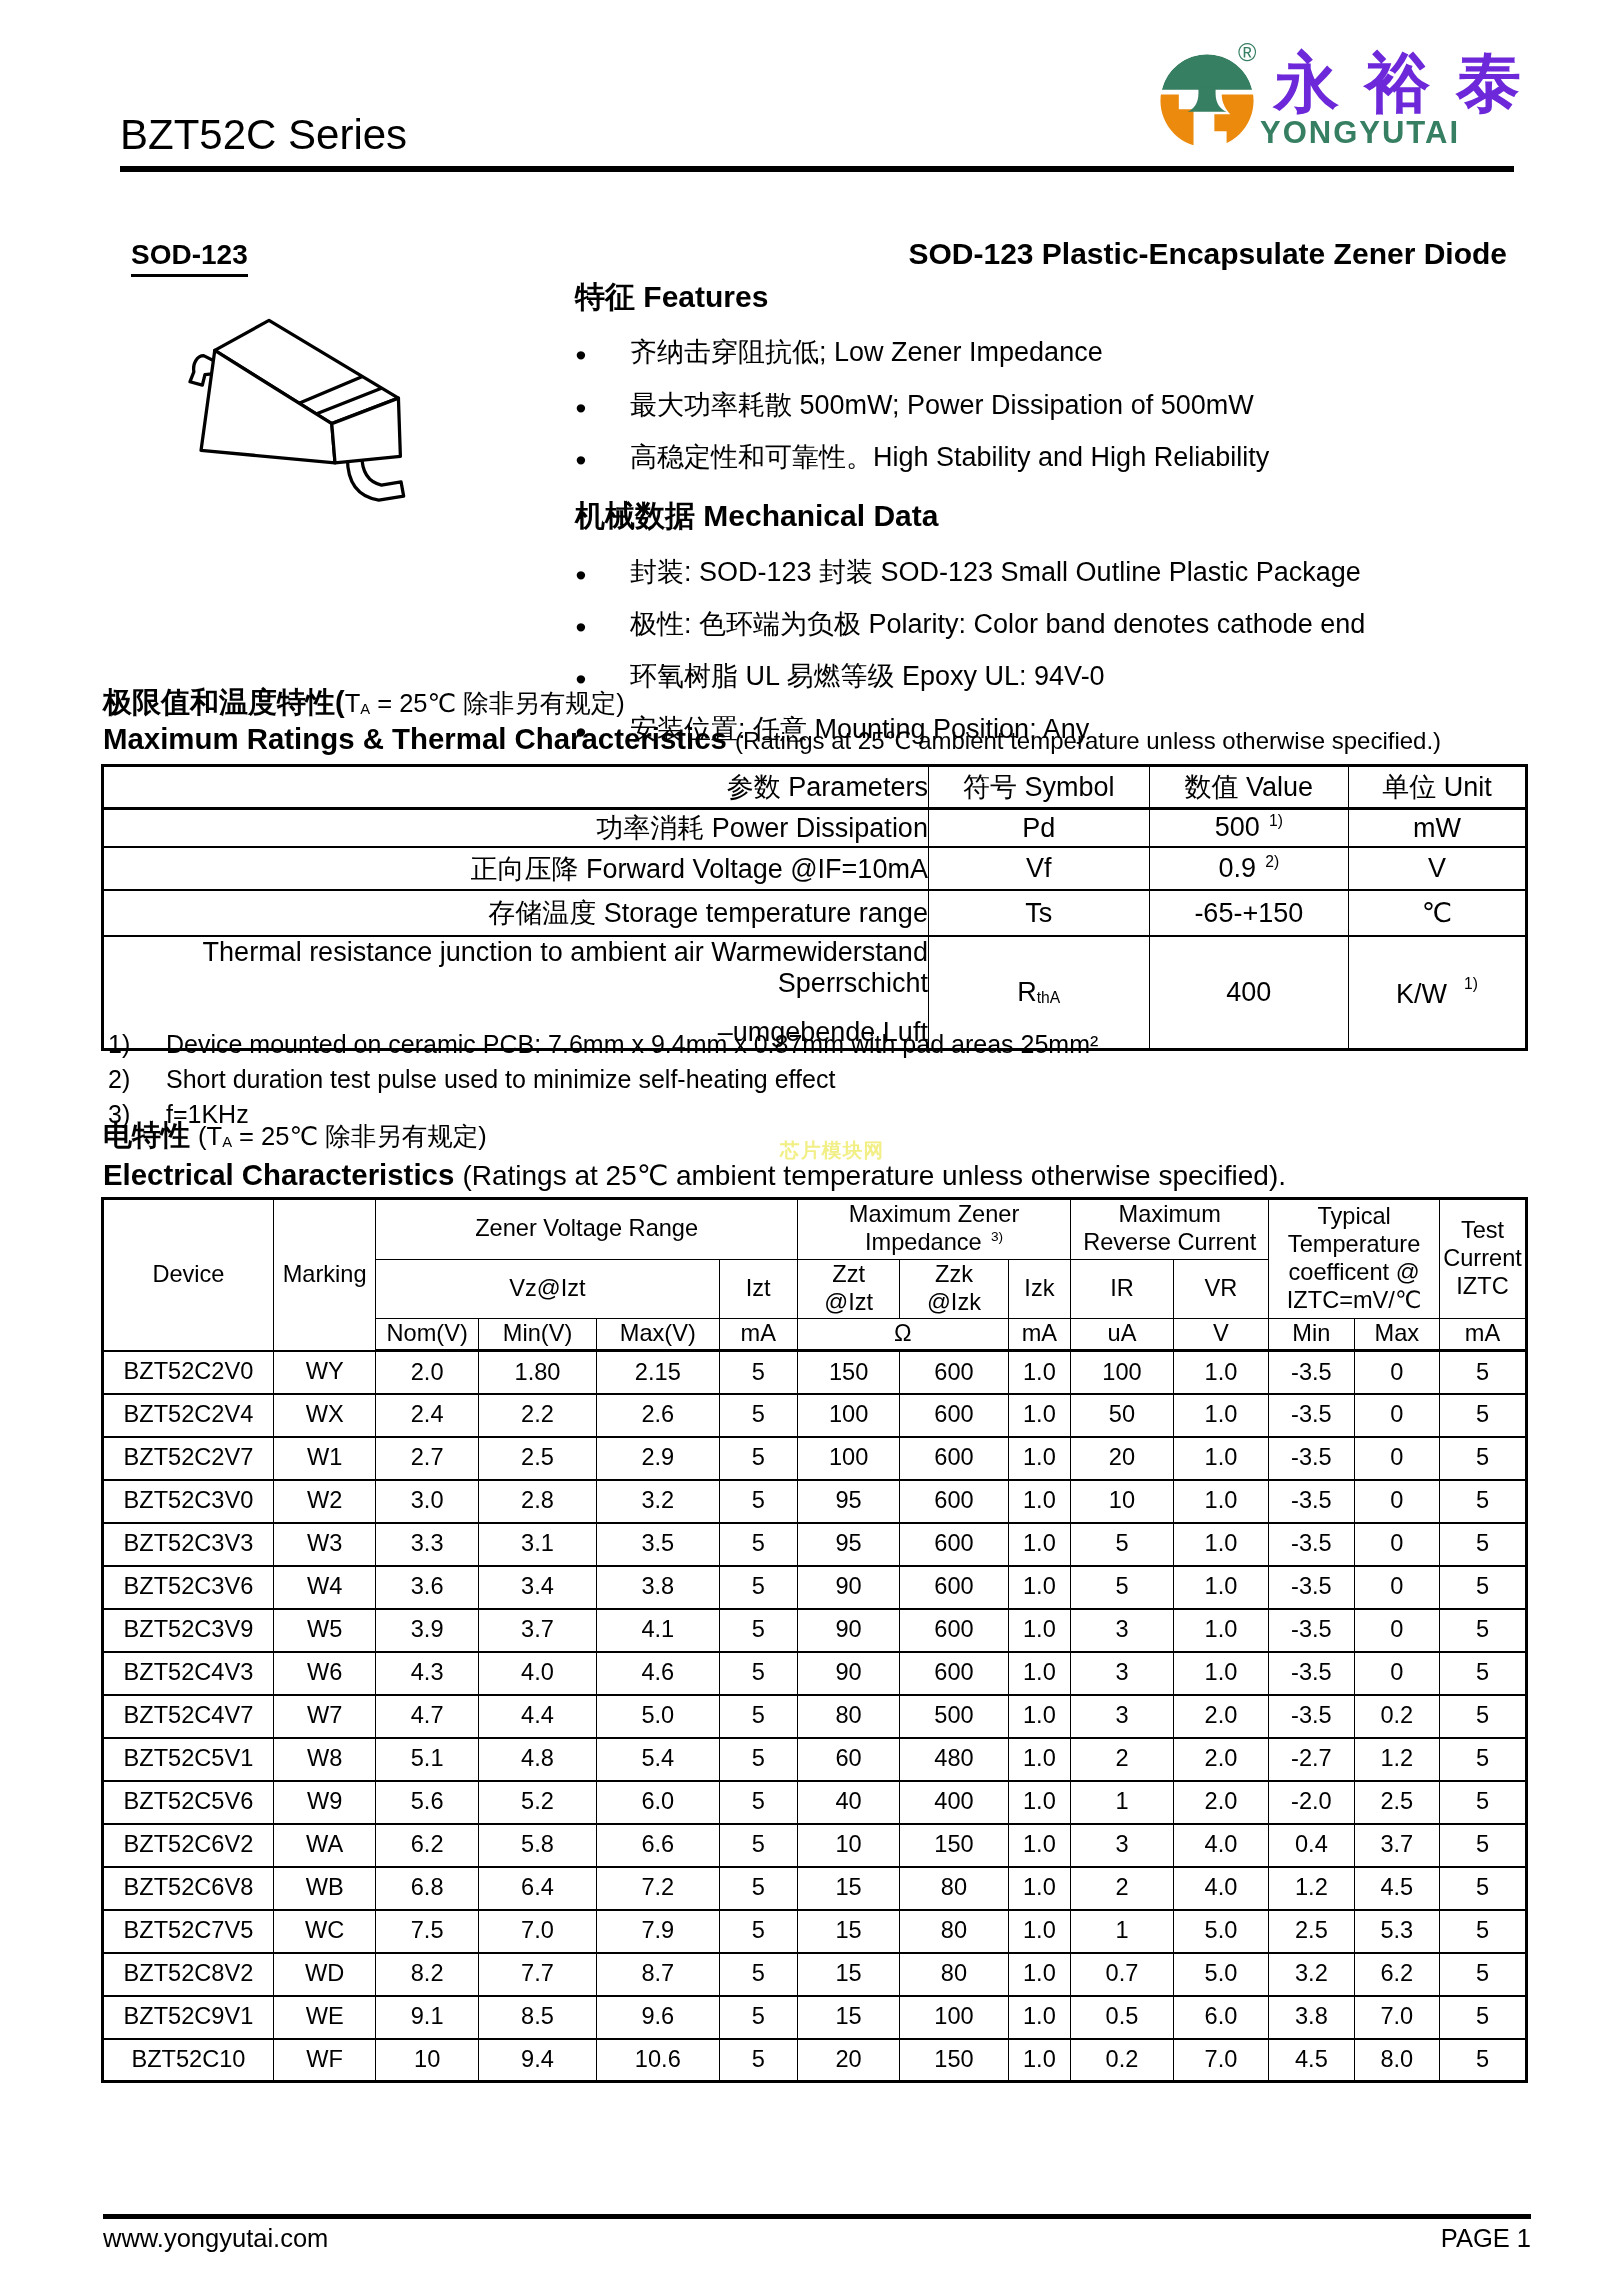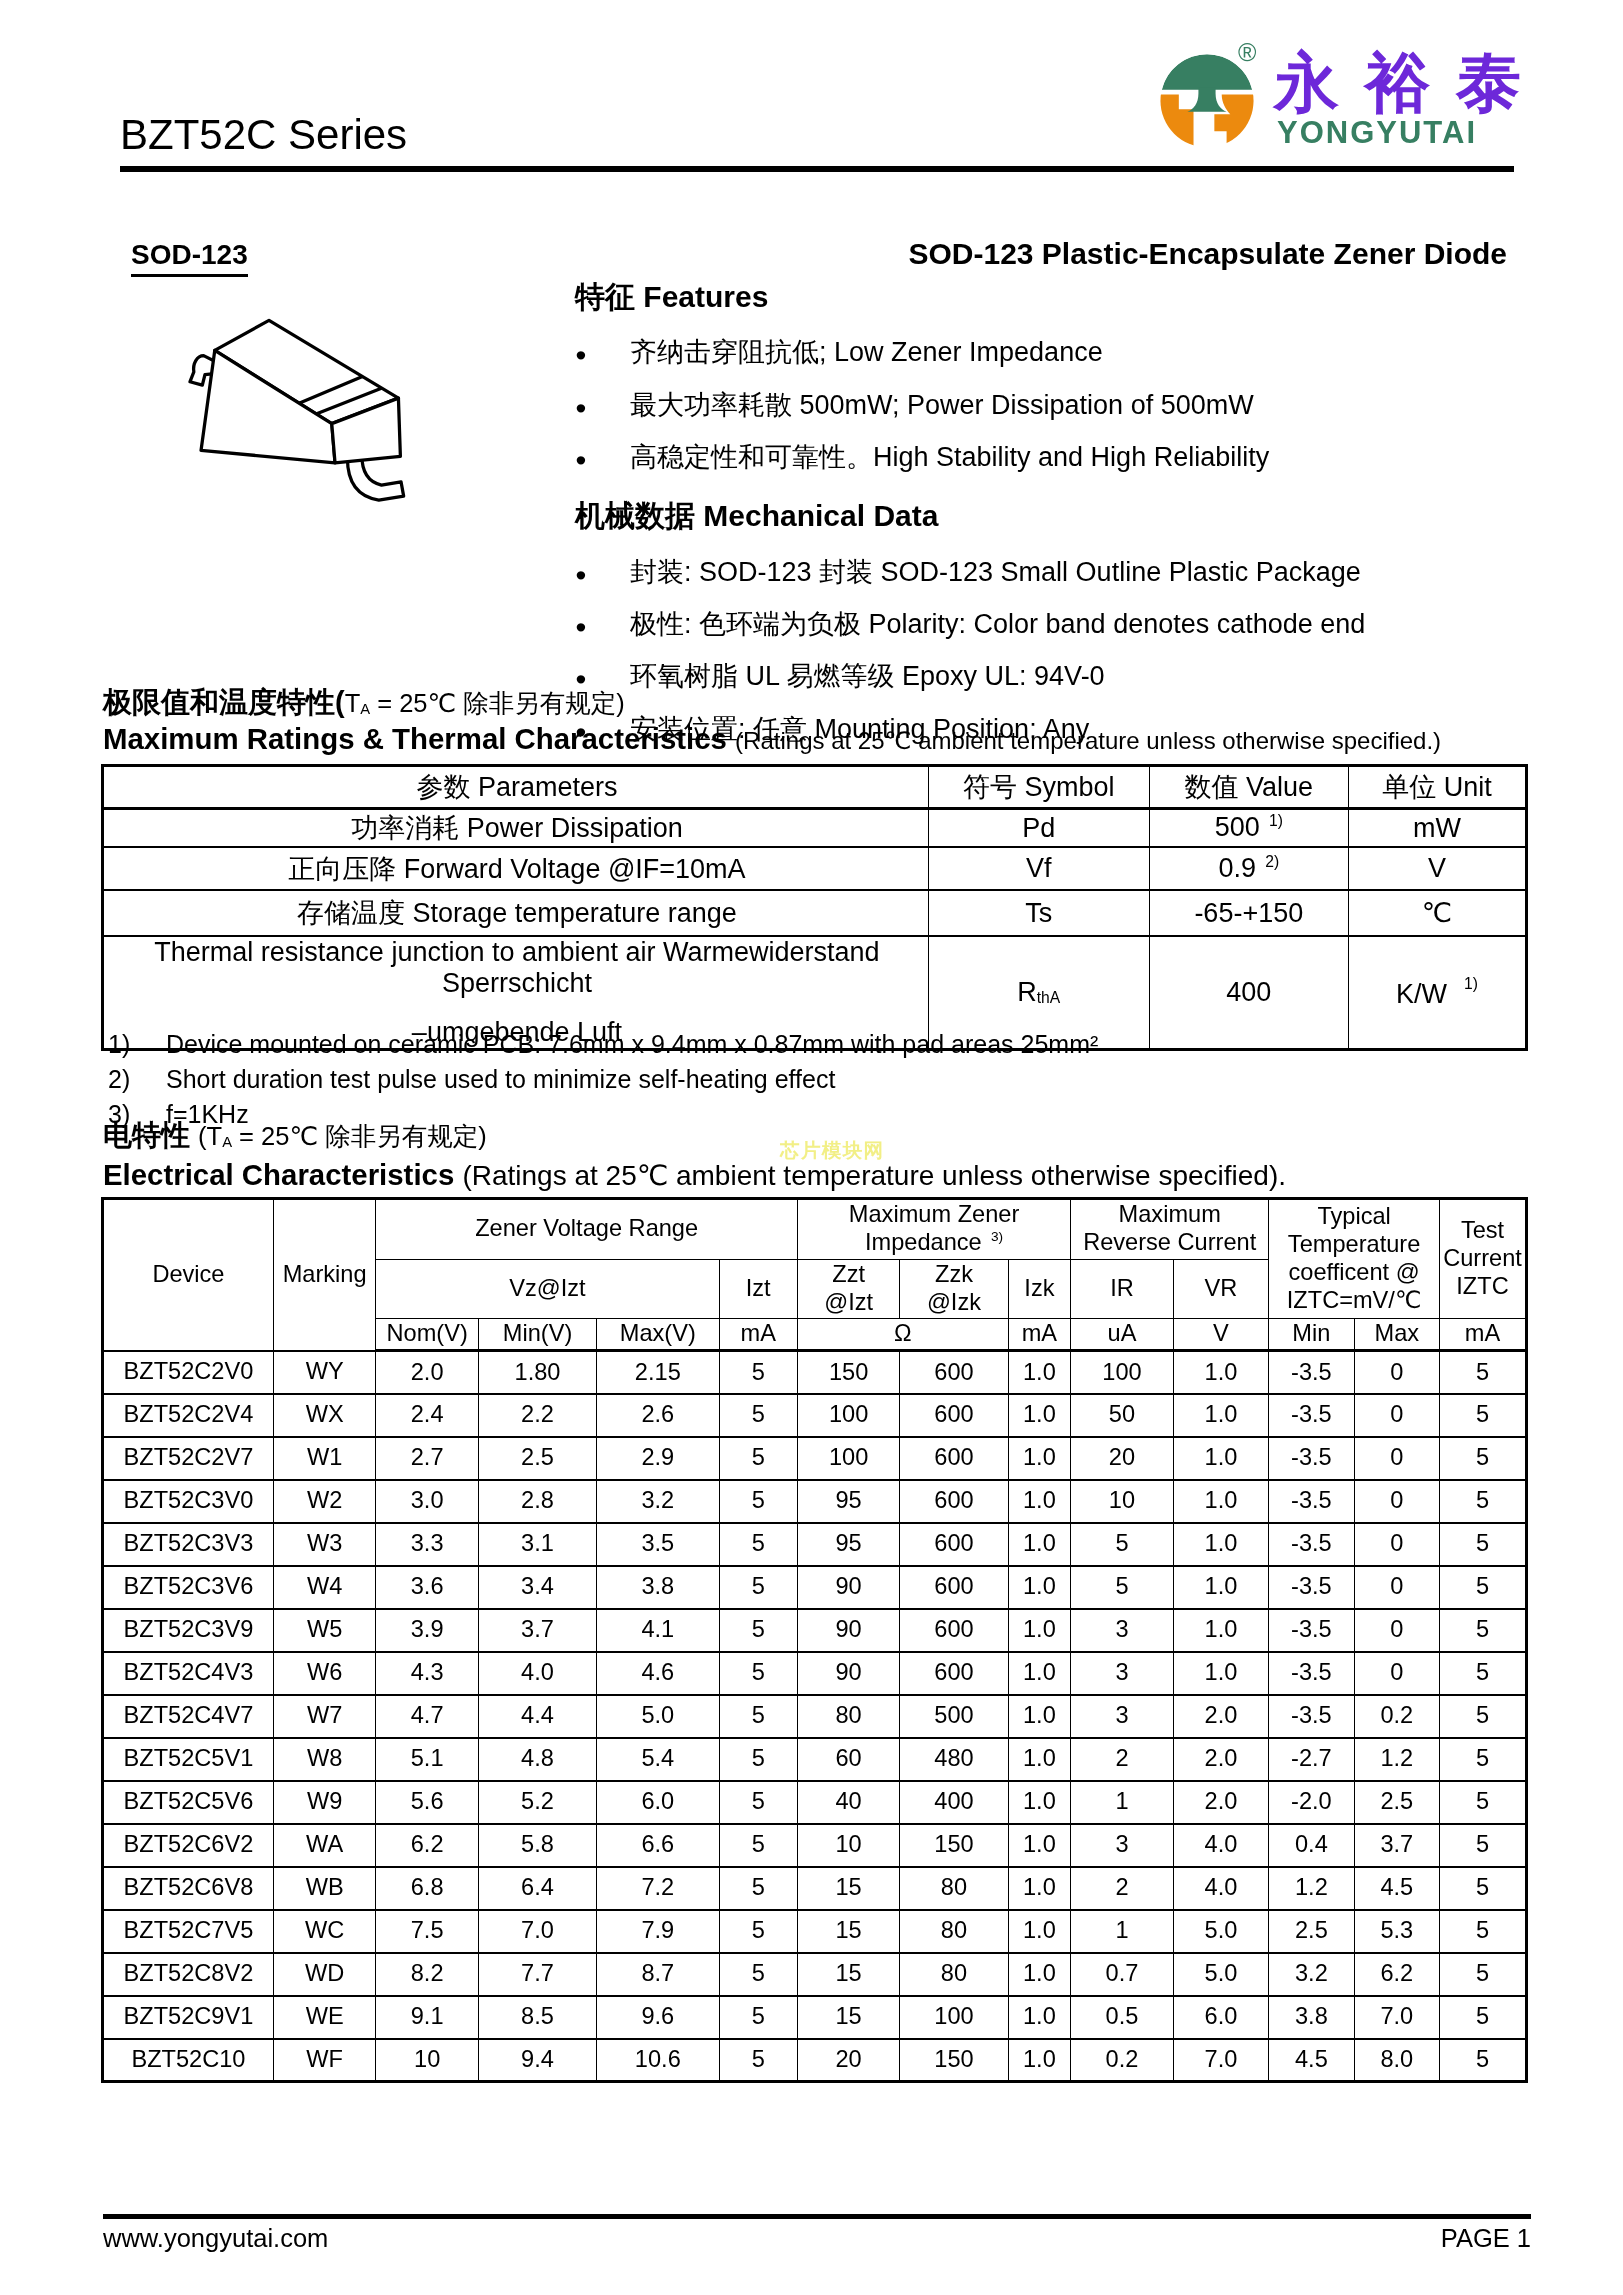--- a/index.html
+++ b/index.html
@@ -9,21 +9,21 @@
     position:relative; width:1623px; height:2295px; background:#fff;
     font-family:"Liberation Sans","DejaVu Sans",sans-serif; color:#000; overflow:hidden;
   }
   
   .doc-title { position:absolute; left:120px; top:111px; font-size:42px; font-weight:400; letter-spacing:0px; }
   .title-rule { position:absolute; left:120px; top:166px; width:1394px; height:5.9px; background:#000; }
   .logo { position:absolute; left:1158px; top:38px; width:393px; height:124px; }
   .logo-icon { position:absolute; left:0px; top:11.8px; width:98px; height:99px; }
   .logo-reg { position:absolute; left:80px; top:0px; font-size:25px; font-weight:400; }
   .logo-zh { position:absolute; left:116px; top:11.8px; font-size:65px; font-weight:bold; letter-spacing:26px; line-height:1; white-space:nowrap; }
-  .logo-en { position:absolute; left:119px; top:77px; font-size:31px; font-weight:bold; letter-spacing:2px; }
+  .logo-en { position:absolute; left:102px; top:77px; font-size:31px; font-weight:bold; letter-spacing:2px; }
   
   .pkg-label { position:absolute; left:131px; top:239px; font-size:28px; font-weight:bold; border-bottom:3.3px solid #000; padding-bottom:2.6px; }
   .product-heading { position:absolute; right:116px; top:237px; font-size:30px; font-weight:bold; }
   
   .features-block { position:absolute; left:575px; top:277px; width:962px; }
   .block-heading { font-size:30px; font-weight:bold; }
   .feature-list { list-style:none; margin-bottom:19.6px; }
   .feature-list li { display:flex; align-items:baseline; margin-top:16.4px; font-size:27px; }
   .bullet { flex:0 0 55px; font-size:19.6px; }
   .mech-heading { margin-top:21px; }
@@ -32,21 +32,21 @@
   
   .ratings-zh { position:absolute; left:103px; top:683px; font-size:29px; font-weight:bold; }
   .ratings-zh .light { font-size:25.5px; font-weight:normal; }
   .ratings-en { position:absolute; left:103px; top:722px; font-size:29.4px; font-weight:bold; }
   .ratings-en .light { font-size:24px; font-weight:normal; }
   table.dtable { border-collapse:collapse; table-layout:fixed; background:#fff; }
   #ratings-table { position:absolute; left:101px; top:764px; width:1427px; font-size:27px; border:3.3px solid #000; }
   #ratings-table th, #ratings-table td { border:1.3px solid #000; vertical-align:middle; text-align:center; font-weight:normal; }
   #ratings-table th { border-bottom:3.3px solid #000; }
   #ratings-table td { border-top:2.6px solid #000; }
-  #ratings-table .param { text-align:center; padding-left:2px; }
+  #ratings-table .param { text-align:right; padding-left:2px; }
   .r-h66 { height:43px; } .r-h67 { height:31px; } .r-h65 { height:43px; } .r-h70 { height:46px;margin-left:21px; } .r-h132 { height:86px; }
   .param-line2 { margin-top:18.3px; }
   #ratings-table .param div { line-height:1.15; }
   sup.mark { font-size:58%; vertical-align:58%; margin-left:9.2px; }
   sup.mark-far { font-size:58%; vertical-align:80%; margin-left:17px; }
   sub.sym { font-size:58%; vertical-align:-12%; }
   
   .notes { position:absolute; left:108px; top:1030px; width:1243px; }
   .note { display:flex; font-size:25px; margin-bottom:5.9px; line-height:1.16; }
   .note-num { flex:0 0 58px; }

